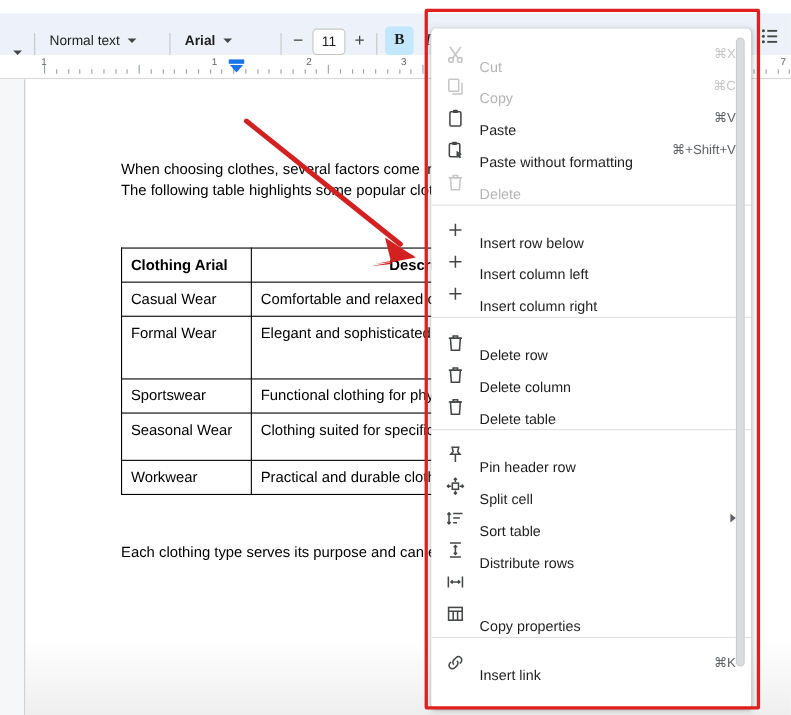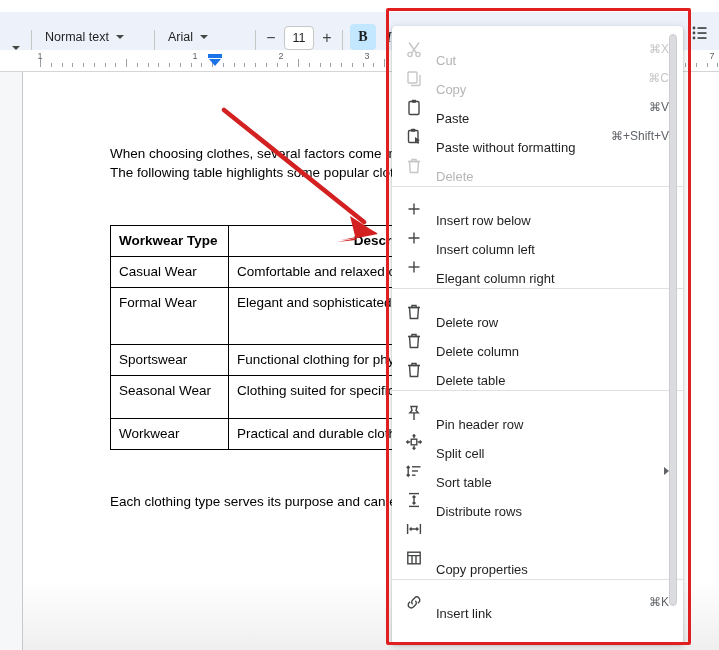--- a/index.html
+++ b/index.html
@@ -48,21 +48,21 @@
   .tb-caret {
     width: 0; height: 0;
     border-left: 4px solid transparent;
     border-right: 4px solid transparent;
     border-top: 4px solid #444746;
     margin-left: 7px;
     flex: none;
   }
   .tb-caret.lone { margin-left: 10px; margin-right: 4px; }
   #tb-style { min-width: 96px; }
-  #tb-font { min-width: 74px; }
+  #tb-font { min-width: 74px; font-weight: bold; }
 
   .fs-wrap { display: flex; align-items: center; flex: none; }
   .fs-sign {
     width: 16px; text-align: center;
     font-size: 16px; color: #444746;
     user-select: none;
   }
   .fs-box {
     width: 28px; height: 22px;
     border: 1px solid #c4c7c5;
@@ -406,21 +406,21 @@
   <div id="page">
 
     <div class="docpara" id="para-top">
       <div>When choosing clothes, several factors come int</div>
       <div>The following table highlights some popular cloth</div>
     </div>
 
     <table id="doctable">
       <thead>
         <tr>
-          <th class="c1">Workwear Type</th>
+          <th class="c1">Clothing Arial</th>
           <th class="c2"><span>Description</span><span id="caret"></span></th>
         </tr>
       </thead>
       <tbody>
         <tr>
           <td class="c1">Casual Wear</td>
           <td class="c2">Comfortable and relaxed cloth</td>
         </tr>
         <tr class="r-tall">
           <td class="c1">Formal Wear</td>
@@ -524,21 +524,21 @@
         </span>
         <span class="mi-label">Insert column left</span>
       </div>
       <div class="mi">
         <span class="mi-icon">
           <svg width="18" height="18" viewBox="0 0 18 18" aria-hidden="true">
             <line x1="9" y1="3.5" x2="9" y2="14.5" stroke="currentColor" fill="none" stroke-width="1.4"></line>
             <line x1="3.5" y1="9" x2="14.5" y2="9" stroke="currentColor" fill="none" stroke-width="1.4"></line>
           </svg>
         </span>
-        <span class="mi-label">Elegant column right</span>
+        <span class="mi-label">Insert column right</span>
       </div>
       <div class="mdiv"></div>
       <div class="mi">
         <span class="mi-icon">
           <svg width="18" height="18" viewBox="0 0 18 18" aria-hidden="true">
             <path d="M4.5 5.5h9l-.8 11h-7.4z" stroke="currentColor" fill="none" stroke-width="1.4"></path>
             <line x1="3" y1="5.5" x2="15" y2="5.5" stroke="currentColor" fill="none" stroke-width="1.4"></line>
             <path d="M7 5.5V3.5h4v2" stroke="currentColor" fill="none" stroke-width="1.4"></path>
           </svg>
         </span>

